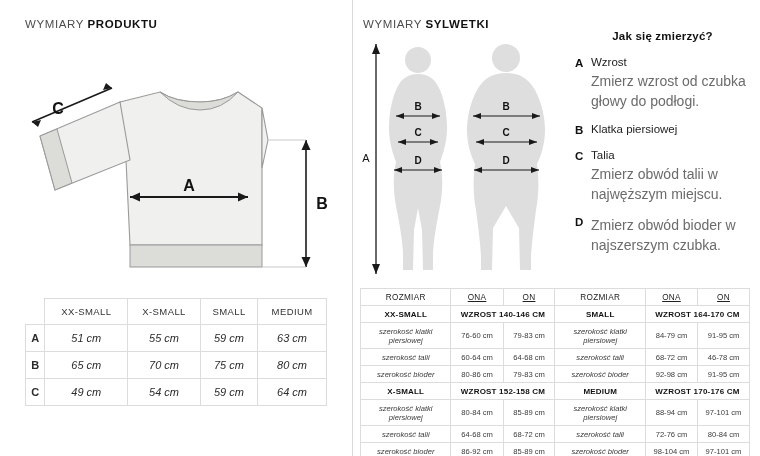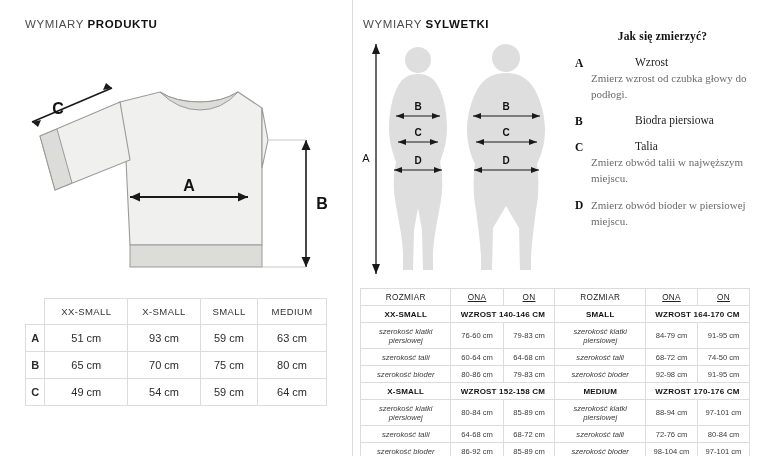--- a/index.html
+++ b/index.html
@@ -38,38 +38,38 @@
   }
   .tbl-left th, .tbl-left td {
     border:1px solid #dcdcdc;
     text-align:center;
     padding:7px 2px;
     font-weight:400;
     color:#2b2b2b;
   }
   .tbl-left thead th { font-size:9.5px; letter-spacing:0.4px; color:#333; }
   .tbl-left tbody th { font-weight:700; font-size:11px; }
-  .tbl-left tbody td { font-size:11px; }
+  .tbl-left tbody td { font-size:11px;font-style:italic; }
   .tbl-left .corner { border-left:none; border-top:none; }
 
   
   .sil-wrap { position:absolute; left:360px; top:30px; width:230px; height:260px; }
-  .howto { position:absolute; left:575px; top:30px; width:178px;font-family:Liberation Serif, serif; }
+  .howto { position:absolute; left:575px; top:30px; width:178px; }
   .howto-title {
     font-size:11.5px; font-weight:700; text-align:center; margin:0 0 14px 0;
     color:#111; letter-spacing:0.2px; width:175px;
   }
   .howto-item { display:flex; margin-bottom:11px; }
   .howto-letter {
     width:16px; font-size:11.5px; font-weight:700; color:#111; flex:0 0 16px;
     line-height:1.25;
   }
   .howto-body { flex:1; }
-  .howto-name { font-size:11.5px; color:#222; margin-bottom:3px;margin-left:44px; }
-  .howto-desc { font-size:11px; color:#6b6b6b; line-height:1.45; }
+  .howto-name { font-size:11.5px; color:#222; margin-bottom:3px; }
+  .howto-desc { font-size:14px; color:#6b6b6b; line-height:1.45; }
 
   
   .tbl-right {
     position:absolute; left:360px; top:288px;
     border-collapse:collapse;
     font-size:7.6px;
     width:390px;
   }
   .tbl-right th, .tbl-right td {
     border:1px solid #dcdcdc;
@@ -140,21 +140,21 @@
         <th>XX-SMALL</th>
         <th>X-SMALL</th>
         <th>SMALL</th>
         <th>MEDIUM</th>
       </tr>
     </thead>
     <tbody>
       <tr>
         <th>A</th>
         <td>51 cm</td>
-        <td>93 cm</td>
+        <td>55 cm</td>
         <td>59 cm</td>
         <td>63 cm</td>
       </tr>
       <tr>
         <th>B</th>
         <td>65 cm</td>
         <td>70 cm</td>
         <td>75 cm</td>
         <td>80 cm</td>
       </tr>
@@ -251,36 +251,36 @@
       <div class="howto-letter">A</div>
       <div class="howto-body">
         <div class="howto-name">Wzrost</div>
         <div class="howto-desc">Zmierz wzrost od czubka głowy do podłogi.</div>
       </div>
     </div>
 
     <div class="howto-item">
       <div class="howto-letter">B</div>
       <div class="howto-body">
-        <div class="howto-name">Biodra piersiowa</div>
+        <div class="howto-name">Klatka piersiowej</div>
       </div>
     </div>
 
     <div class="howto-item">
       <div class="howto-letter">C</div>
       <div class="howto-body">
         <div class="howto-name">Talia</div>
         <div class="howto-desc">Zmierz obwód talii w najwęższym miejscu.</div>
       </div>
     </div>
 
     <div class="howto-item">
       <div class="howto-letter">D</div>
       <div class="howto-body">
-        <div class="howto-desc">Zmierz obwód bioder w piersiowej miejscu.</div>
+        <div class="howto-desc">Zmierz obwód bioder w najszerszym czubka.</div>
       </div>
     </div>
   </div>
 
   <table class="tbl-right">
     <thead>
       <tr>
         <th class="c-size">ROZMIAR</th>
         <th class="c-num">ONA</th>
         <th class="c-num">ON</th>
@@ -304,21 +304,21 @@
         <td class="lbl">szerokość klatki piersiowej</td>
         <td>84-79 cm</td>
         <td>91-95 cm</td>
       </tr>
       <tr>
         <td class="lbl">szerokość talii</td>
         <td>60-64 cm</td>
         <td>64-68 cm</td>
         <td class="lbl">szerokość talii</td>
         <td>68-72 cm</td>
-        <td>74-50 cm</td>
+        <td>46-78 cm</td>
       </tr>
       <tr>
         <td class="lbl">szerokość bioder</td>
         <td>80-86 cm</td>
         <td>79-83 cm</td>
         <td class="lbl">szerokość bioder</td>
         <td>92-98 cm</td>
         <td>91-95 cm</td>
       </tr>
 

